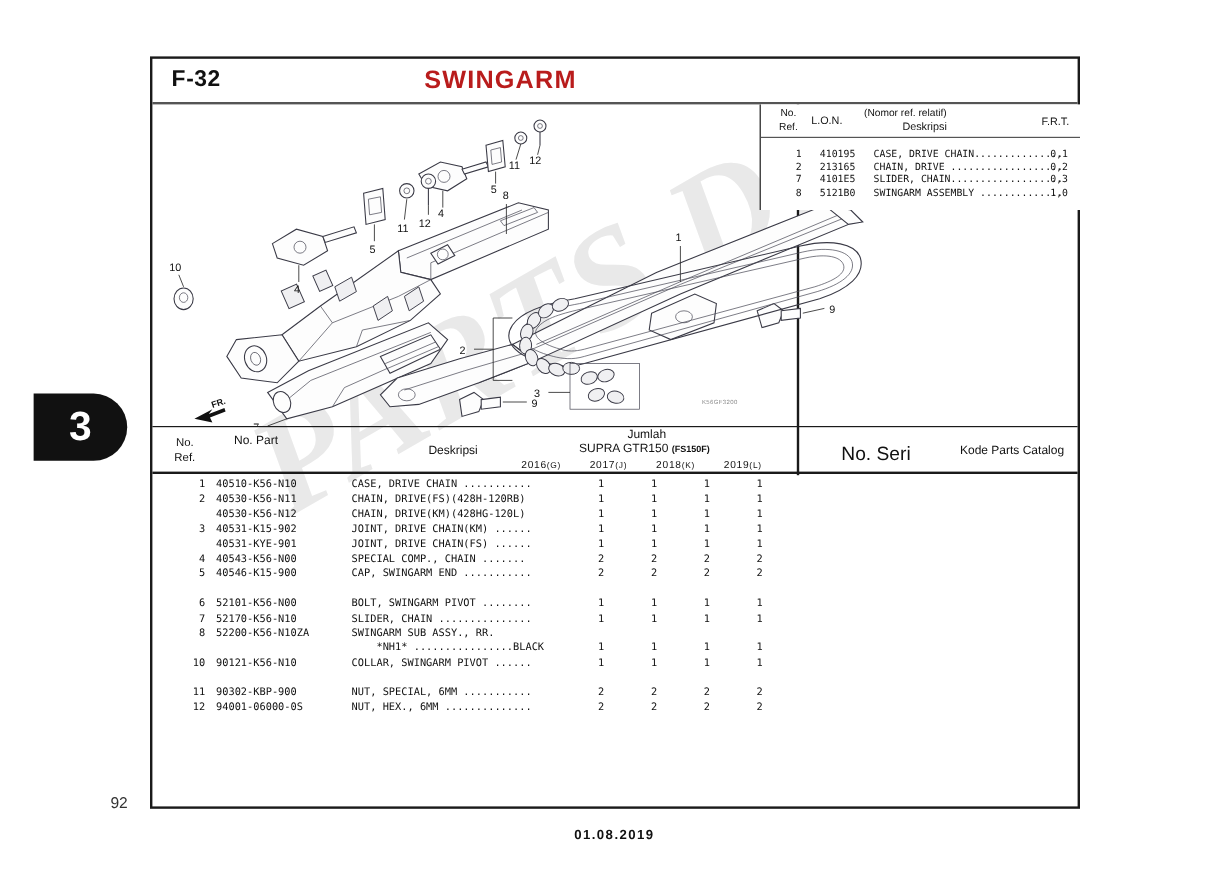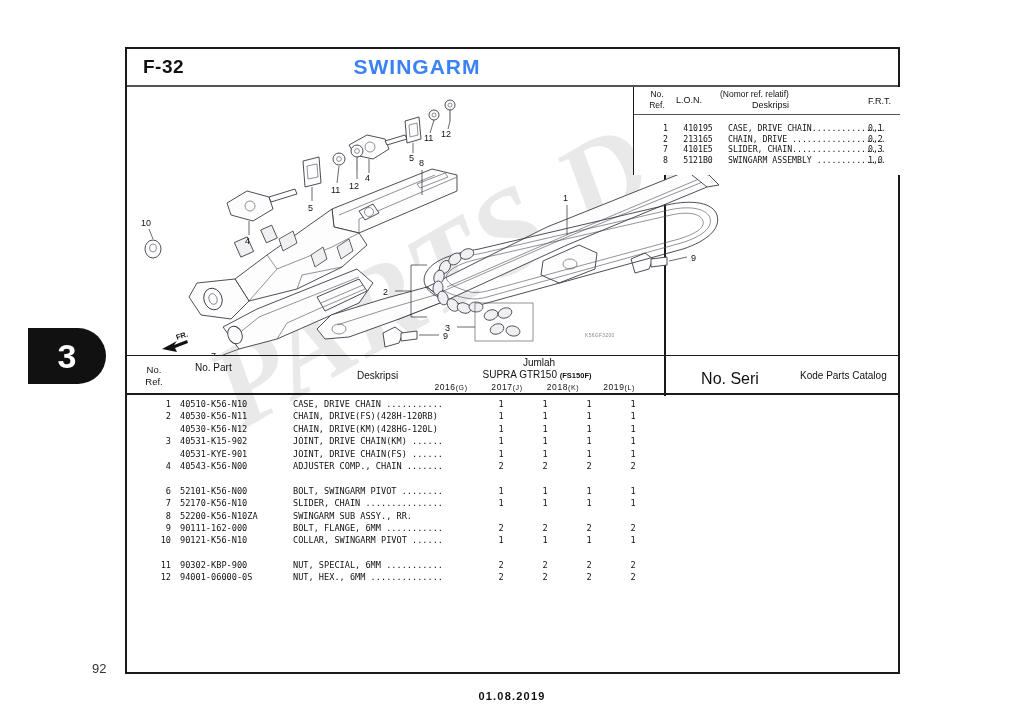--- a/index.html
+++ b/index.html
@@ -62,21 +62,21 @@
     font-size: 19px; font-weight: bold;
     color: #111;
     letter-spacing: 0.5px;
   }
   #title-label {
     position: absolute;
     left: 0; top: 6px;
     width: 580px;
     text-align: center;
     font-size: 21px; font-weight: bold;
-    color: #3b82f6;
+    color: #b91c1c;
     letter-spacing: 1px;
   }
 
   
   #diagram-area {
     position: absolute;
     left: 0; top: 38px;
     width: 506px; height: 268px;
   }
   #diagram-area-right {
@@ -123,21 +123,21 @@
     padding: 8px 0 10px 0;
     font-family: "DejaVu Sans Mono", monospace;
     font-size: 8.2px;
     line-height: 10.5px;
     color: #111;
   }
   #frt-body .frt-row { white-space: pre; padding-left: 10px; }
   #frt-body .c-ref { display: inline-block; width: 24px; text-align: right; }
   #frt-body .c-lon { display: inline-block; width: 60px; text-align: center; }
   #frt-body .c-desc { display: inline-block; width: 140px; }
-  #frt-body .c-frt { display: inline-block; width: 22px; }
+  #frt-body .c-frt { display: inline-block; width: 22px; text-align: right; }
 
   
   #parts-head {
     position: absolute;
     left: 0; top: 306px;
     width: 100%; height: 40px;
     border-top: 1.5px solid #1a1a1a;
     border-bottom: 2px solid #1a1a1a;
   }
   #parts-head .ph-noref {
@@ -514,26 +514,27 @@
       <div class="ph-noseri">No. Seri</div>
       <div class="ph-kode">Kode Parts Catalog</div>
     </div>
 
     <div id="parts-body">
         <div class="prow"><span class="p-ref">1</span><span class="p-part">40510-K56-N10</span><span class="p-desc">CASE, DRIVE CHAIN ...........</span><span class="p-q">1</span><span class="p-q">1</span><span class="p-q">1</span><span class="p-q">1</span></div>
         <div class="prow"><span class="p-ref">2</span><span class="p-part">40530-K56-N11</span><span class="p-desc">CHAIN, DRIVE(FS)(428H-120RB)</span><span class="p-q">1</span><span class="p-q">1</span><span class="p-q">1</span><span class="p-q">1</span></div>
         <div class="prow"><span class="p-ref"></span><span class="p-part">40530-K56-N12</span><span class="p-desc">CHAIN, DRIVE(KM)(428HG-120L)</span><span class="p-q">1</span><span class="p-q">1</span><span class="p-q">1</span><span class="p-q">1</span></div>
         <div class="prow"><span class="p-ref">3</span><span class="p-part">40531-K15-902</span><span class="p-desc">JOINT, DRIVE CHAIN(KM) ......</span><span class="p-q">1</span><span class="p-q">1</span><span class="p-q">1</span><span class="p-q">1</span></div>
         <div class="prow"><span class="p-ref"></span><span class="p-part">40531-KYE-901</span><span class="p-desc">JOINT, DRIVE CHAIN(FS) ......</span><span class="p-q">1</span><span class="p-q">1</span><span class="p-q">1</span><span class="p-q">1</span></div>
-        <div class="prow"><span class="p-ref">4</span><span class="p-part">40543-K56-N00</span><span class="p-desc">ADJUSTER COMP., CHAIN .......</span><span class="p-q">2</span><span class="p-q">2</span><span class="p-q">2</span><span class="p-q">2</span></div>
+        <div class="prow"><span class="p-ref">4</span><span class="p-part">40543-K56-N00</span><span class="p-desc">SPECIAL COMP., CHAIN .......</span><span class="p-q">2</span><span class="p-q">2</span><span class="p-q">2</span><span class="p-q">2</span></div>
+        <div class="prow"><span class="p-ref">5</span><span class="p-part">40546-K15-900</span><span class="p-desc">CAP, SWINGARM END ...........</span><span class="p-q">2</span><span class="p-q">2</span><span class="p-q">2</span><span class="p-q">2</span></div>
         <div class="prow gap"><span class="p-ref"></span><span class="p-part"></span><span class="p-desc"></span><span class="p-q"></span><span class="p-q"></span><span class="p-q"></span><span class="p-q"></span></div>
         <div class="prow"><span class="p-ref">6</span><span class="p-part">52101-K56-N00</span><span class="p-desc">BOLT, SWINGARM PIVOT ........</span><span class="p-q">1</span><span class="p-q">1</span><span class="p-q">1</span><span class="p-q">1</span></div>
         <div class="prow"><span class="p-ref">7</span><span class="p-part">52170-K56-N10</span><span class="p-desc">SLIDER, CHAIN ...............</span><span class="p-q">1</span><span class="p-q">1</span><span class="p-q">1</span><span class="p-q">1</span></div>
         <div class="prow"><span class="p-ref">8</span><span class="p-part">52200-K56-N10ZA</span><span class="p-desc">SWINGARM SUB ASSY., RR.</span><span class="p-q"></span><span class="p-q"></span><span class="p-q"></span><span class="p-q"></span></div>
-        <div class="prow"><span class="p-ref">9</span><span class="p-part">90111-162-000</span><span class="p-desc">BOLT, FLANGE, 6MM ...........</span><span class="p-q">2</span><span class="p-q">2</span><span class="p-q">2</span><span class="p-q">2</span></div>
+        <div class="prow"><span class="p-ref"></span><span class="p-part"></span><span class="p-desc">    *NH1* ................BLACK</span><span class="p-q">1</span><span class="p-q">1</span><span class="p-q">1</span><span class="p-q">1</span></div>
         <div class="prow"><span class="p-ref">10</span><span class="p-part">90121-K56-N10</span><span class="p-desc">COLLAR, SWINGARM PIVOT ......</span><span class="p-q">1</span><span class="p-q">1</span><span class="p-q">1</span><span class="p-q">1</span></div>
         <div class="prow gap"><span class="p-ref"></span><span class="p-part"></span><span class="p-desc"></span><span class="p-q"></span><span class="p-q"></span><span class="p-q"></span><span class="p-q"></span></div>
         <div class="prow"><span class="p-ref">11</span><span class="p-part">90302-KBP-900</span><span class="p-desc">NUT, SPECIAL, 6MM ...........</span><span class="p-q">2</span><span class="p-q">2</span><span class="p-q">2</span><span class="p-q">2</span></div>
         <div class="prow"><span class="p-ref">12</span><span class="p-part">94001-06000-0S</span><span class="p-desc">NUT, HEX., 6MM ..............</span><span class="p-q">2</span><span class="p-q">2</span><span class="p-q">2</span><span class="p-q">2</span></div>
       </div>
 
   </div>
 </div>
 
 </body></html>

